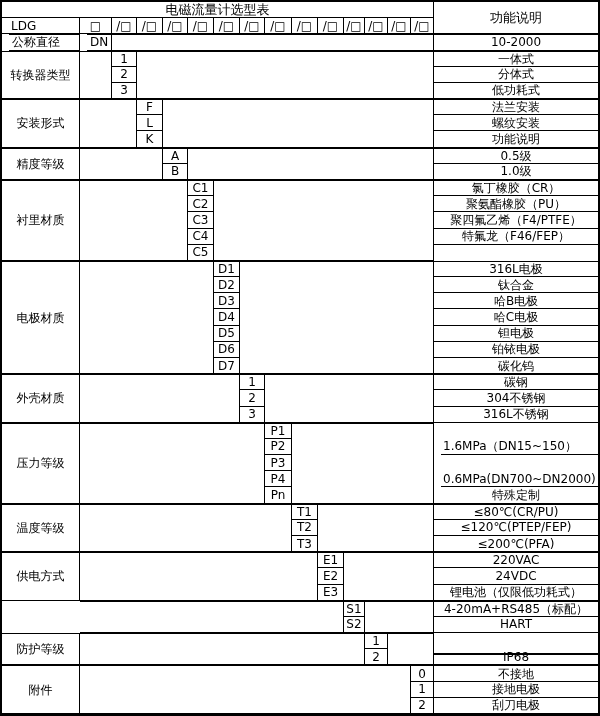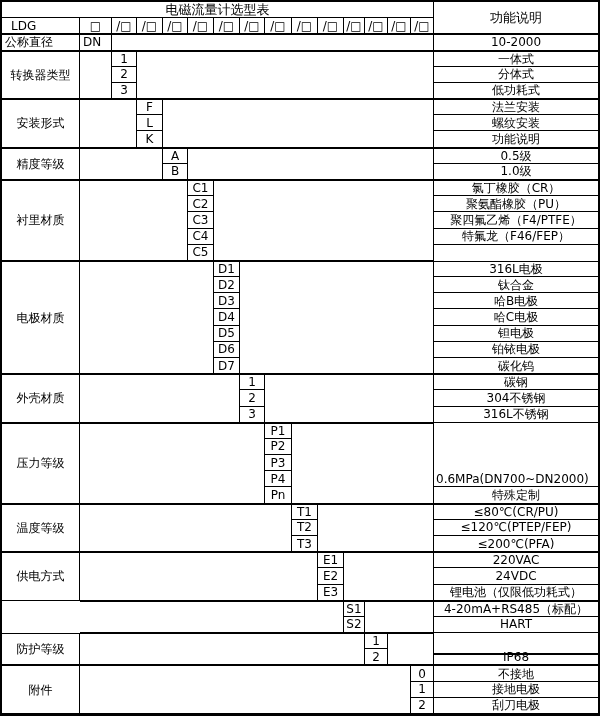--- a/index.html
+++ b/index.html
@@ -12,21 +12,21 @@
     font-family:"DejaVu Sans","Liberation Sans",sans-serif;
     font-size:12px;line-height:1;
   }
   .cell{
     display:flex;align-items:center;justify-content:center;
     border-right:1px solid #000;border-bottom:1px solid #000;
     overflow:hidden;white-space:nowrap;box-sizing:border-box;
     letter-spacing:0;
   }
   .gs{border-top:1px solid #000;}       
-  .left{justify-content:flex-start;padding-left:3px;}
+  .left{justify-content:flex-start;padding-left:3px;margin-left:7px;}
   .ldg{justify-content:flex-start;padding-left:9px;}
   .title{font-size:13px;}
   .fheader{font-size:13px;}
   .last{border-right:none;}
   .desc.left{padding-left:2px;}
   .code,.box{font-size:12px;}
 </style>
 </head>
 <body>
 
@@ -112,20 +112,21 @@
     <div class="cell desc last gs" style="grid-area: 24 / 16 / 25 / 17;">碳钢</div>
     <div class="cell code" style="grid-area: 25 / 8 / 26 / 9;">2</div>
     <div class="cell desc last" style="grid-area: 25 / 16 / 26 / 17;">304不锈钢</div>
     <div class="cell code" style="grid-area: 26 / 8 / 27 / 9;">3</div>
     <div class="cell desc last" style="grid-area: 26 / 16 / 27 / 17;">316L不锈钢</div>
     <div class="cell gs" style="grid-area: 24 / 9 / 27 / 16;"></div>
     <div class="cell cat gs" style="grid-area: 27 / 1 / 32 / 2;">压力等级</div>
     <div class="cell gs" style="grid-area: 27 / 2 / 32 / 9;"></div>
     <div class="cell code gs" style="grid-area: 27 / 9 / 28 / 10;">P1</div>
     <div class="cell code" style="grid-area: 28 / 9 / 29 / 10;">P2</div>
+    <div class="cell desc last left" style="grid-area: 28 / 16 / 29 / 17;">1.6MPa（DN15~150）</div>
     <div class="cell code" style="grid-area: 29 / 9 / 30 / 10;">P3</div>
     <div class="cell code" style="grid-area: 30 / 9 / 31 / 10;">P4</div>
     <div class="cell desc last left" style="grid-area: 30 / 16 / 31 / 17;">0.6MPa(DN700~DN2000)</div>
     <div class="cell code" style="grid-area: 31 / 9 / 32 / 10;">Pn</div>
     <div class="cell desc last" style="grid-area: 31 / 16 / 32 / 17;">特殊定制</div>
     <div class="cell gs" style="grid-area: 27 / 10 / 32 / 16;"></div>
     <div class="cell cat gs" style="grid-area: 32 / 1 / 35 / 2;">温度等级</div>
     <div class="cell gs" style="grid-area: 32 / 2 / 35 / 10;"></div>
     <div class="cell code gs" style="grid-area: 32 / 10 / 33 / 11;">T1</div>
     <div class="cell desc last gs" style="grid-area: 32 / 16 / 33 / 17;">≤80℃(CR/PU)</div>

